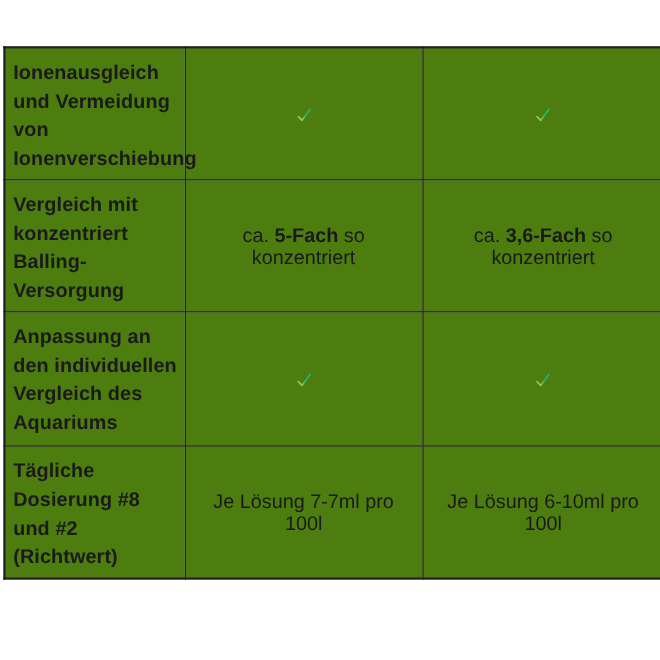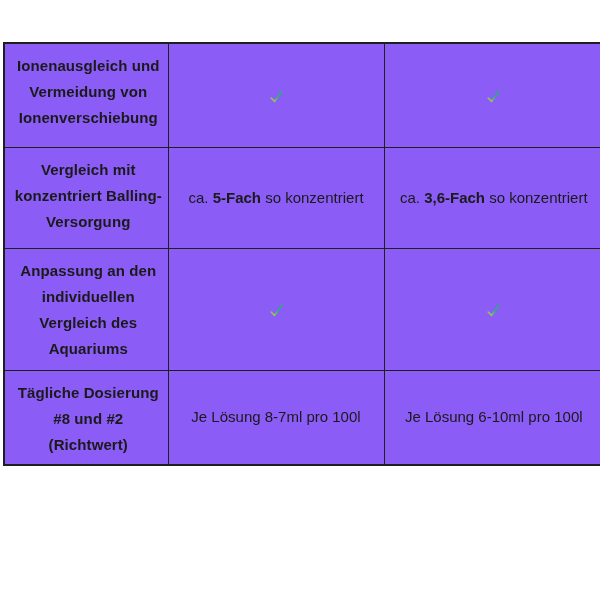--- a/index.html
+++ b/index.html
@@ -16,23 +16,22 @@
     position: absolute;
     left: 3px;
     top: 42px;
     width: 592px;
     border-collapse: collapse;
     table-layout: fixed;
     border: 2px solid #1f1f1f;
   }
   table.compare td {
     border: 1px solid #1f1f1f;
-    font-size: 15px;
-    background: #8b5cf6;
-    text-align: center;
+    font-size: 18px;
+    background: #4d7c0f;
   }
   td.feature {
     width: 164px;
     font-weight: bold;
     vertical-align: top;
     text-align: left;
     padding: 9px 3px 6px 7px;
     line-height: 26px;
     letter-spacing: 0.1px;
   }
@@ -95,17 +94,17 @@
           </svg>
       </td>
       <td class="value col3">
         <svg class="check-icon" width="17" height="17" viewBox="0 0 18 18">
             <path d="M3.4 10.6 L7 14.1 L14.8 3.6" fill="none" stroke="url(#chkgrad)" stroke-width="1.7" stroke-linecap="round" stroke-linejoin="round"></path>
           </svg>
       </td>
     </tr>
     <tr class="r5">
       <td class="feature">Tägliche Dosierung #8 und #2 (Richtwert)</td>
-      <td class="value col2"><span>Je Lösung 8-7ml pro 100l</span></td>
+      <td class="value col2"><span>Je Lösung 7-7ml pro 100l</span></td>
       <td class="value col3"><span>Je Lösung 6-10ml pro 100l</span></td>
     </tr>
   </tbody>
 </table>
 
 </body></html>

